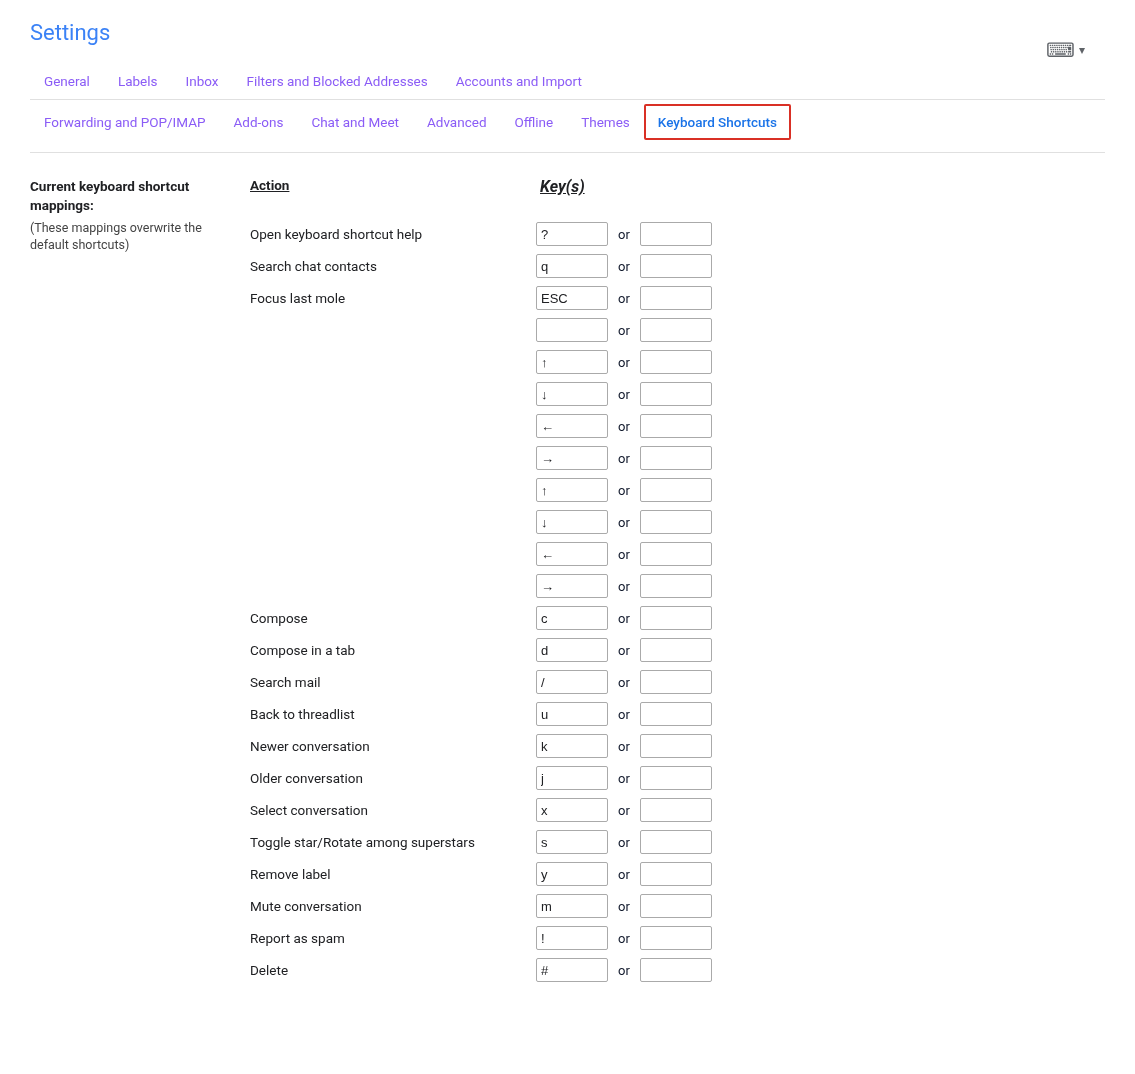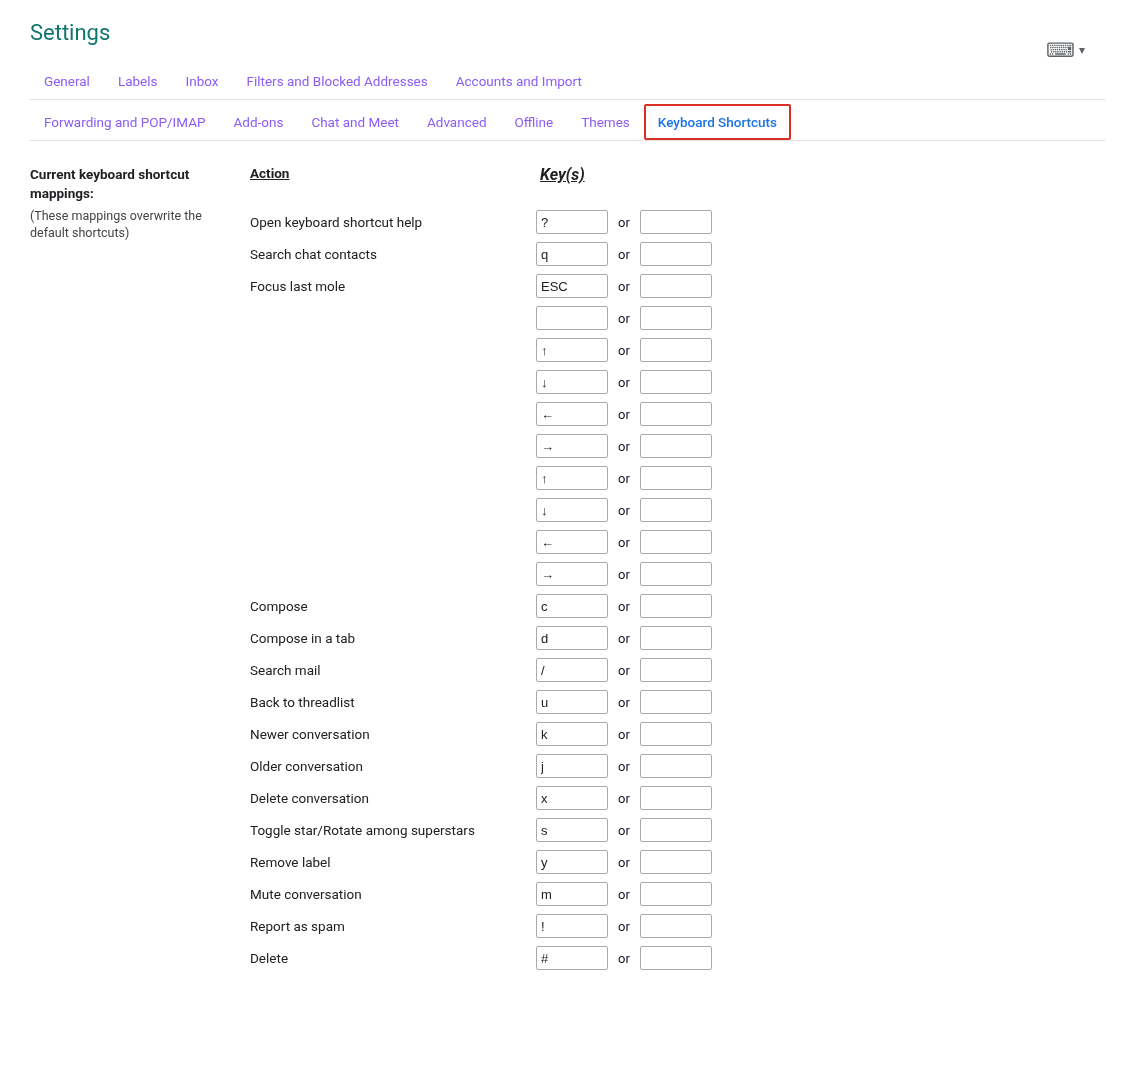--- a/index.html
+++ b/index.html
@@ -6,21 +6,21 @@
     body {
       font-family: 'Google Sans', Roboto, Arial, sans-serif;
       font-size: 14px;
       color: #202124;
       background: #fff;
       padding: 20px 30px;
     }
     h1 {
       font-size: 22px;
       font-weight: 400;
-      color: #0f766e;
+      color: #3b82f6;
       margin-bottom: 18px;
     }
     .top-right {
       position: absolute;
       top: 18px;
       right: 20px;
       display: flex;
       align-items: center;
       gap: 4px;
     }
@@ -45,21 +45,21 @@
     }
     .nav-tabs li.active a {
       color: #1a73e8;
       border: 2px solid #d93025;
       border-radius: 2px;
       padding: 8px 12px;
       font-weight: 500;
     }
     .nav-row-2 {
       margin-top: 4px;
-      padding-bottom: 0;
+      padding-bottom: 12px;
     }
     .settings-content {
       display: flex;
       margin-top: 24px;
       gap: 30px;
     }
     .left-sidebar {
       width: 190px;
       flex-shrink: 0;
     }
@@ -347,21 +347,21 @@
           </div>
           <div class="shortcut-row">
             <div class="action-label">Older conversation</div>
             <div class="keys-group">
               <input type="text" class="key-input" value="j" style="">
               <span class="key-or">or</span>
               <input type="text" class="key-input-blank" style="">
             </div>
           </div>
           <div class="shortcut-row">
-            <div class="action-label">Delete conversation</div>
+            <div class="action-label">Select conversation</div>
             <div class="keys-group">
               <input type="text" class="key-input" value="x" style="">
               <span class="key-or">or</span>
               <input type="text" class="key-input-blank" style="">
             </div>
           </div>
           <div class="shortcut-row">
             <div class="action-label">Toggle star/Rotate among superstars</div>
             <div class="keys-group">
               <input type="text" class="key-input" value="s" style="">

